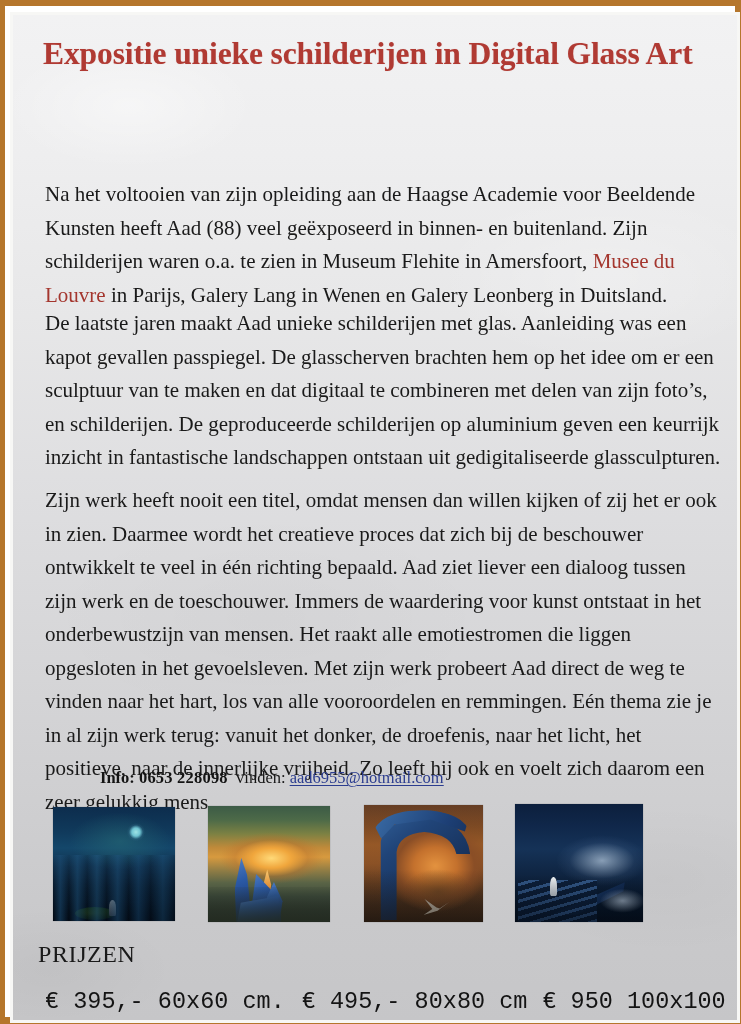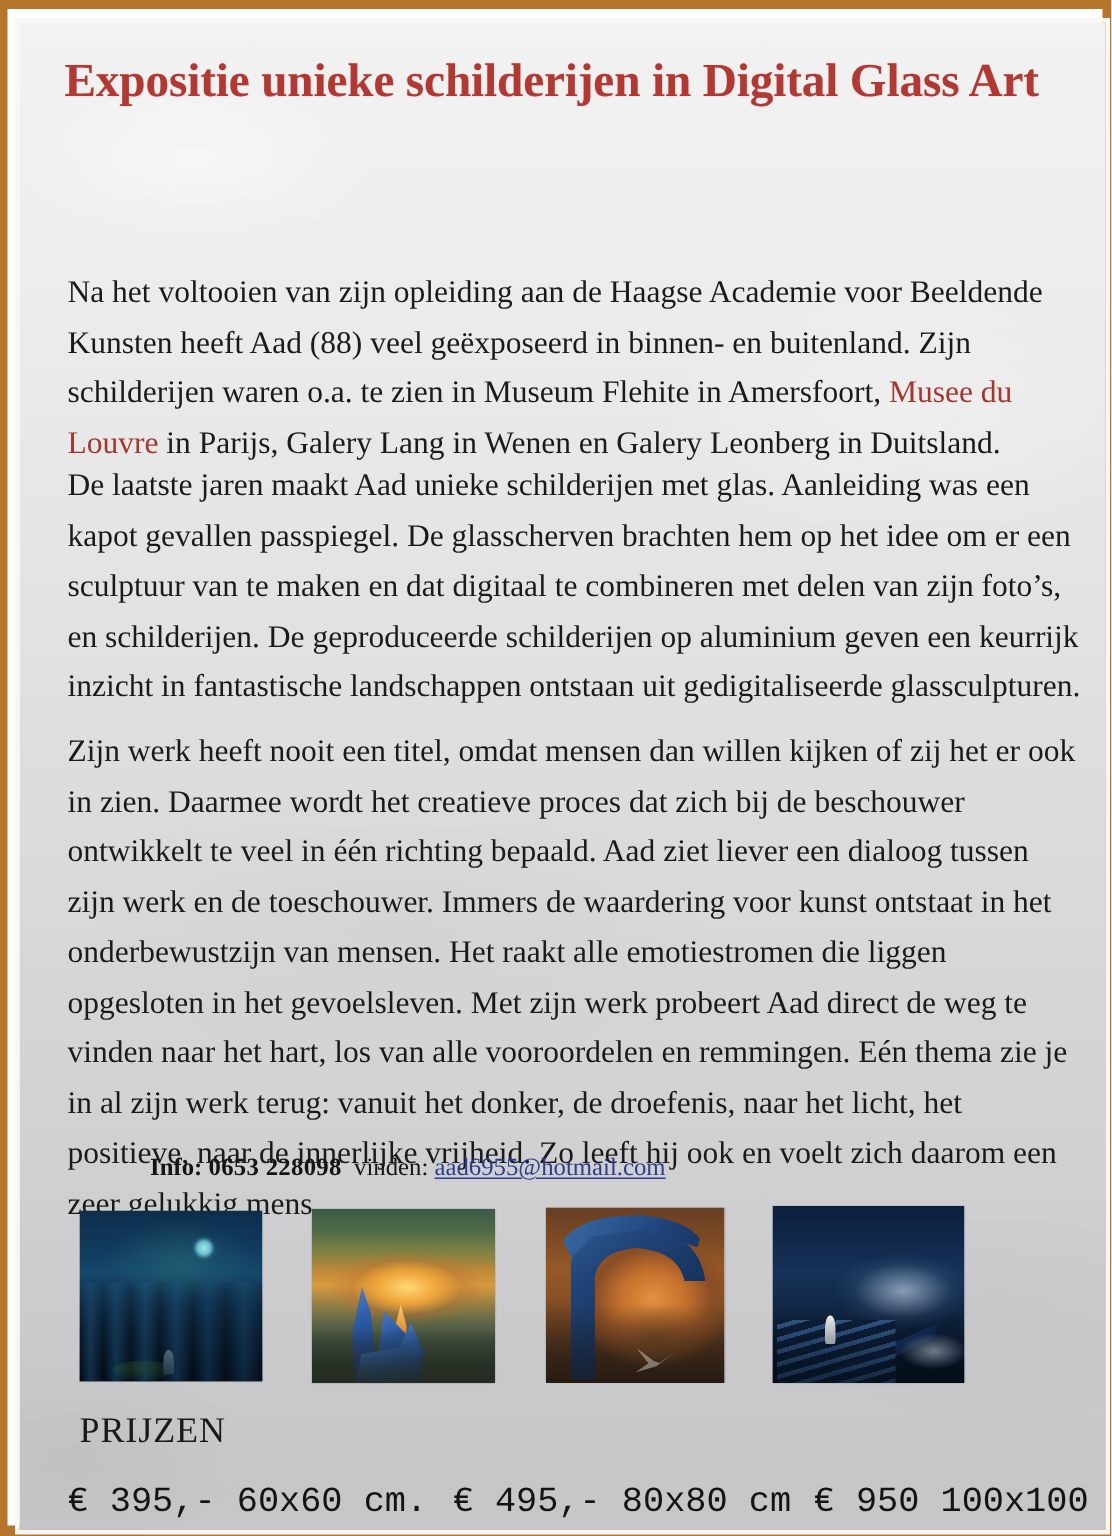--- a/index.html
+++ b/index.html
@@ -302,21 +302,21 @@
     position: absolute;
     left: 27%; bottom: 22%;
     width: 7px; height: 19px;
     background: linear-gradient(180deg, #f1f4f6, #cdd4da);
     border-radius: 46% 46% 16% 16%;
   }
 
   
   .prijzen-head {
     position: absolute;
-    left: 32px;
+    left: 17px;
     top: 917px;
     font-size: 24px;
     color: #1a1a1a;
     letter-spacing: 0.6px;
   }
   .prices-row {
     position: absolute;
     left: 24px;
     top: 964px;
     width: 690px;

